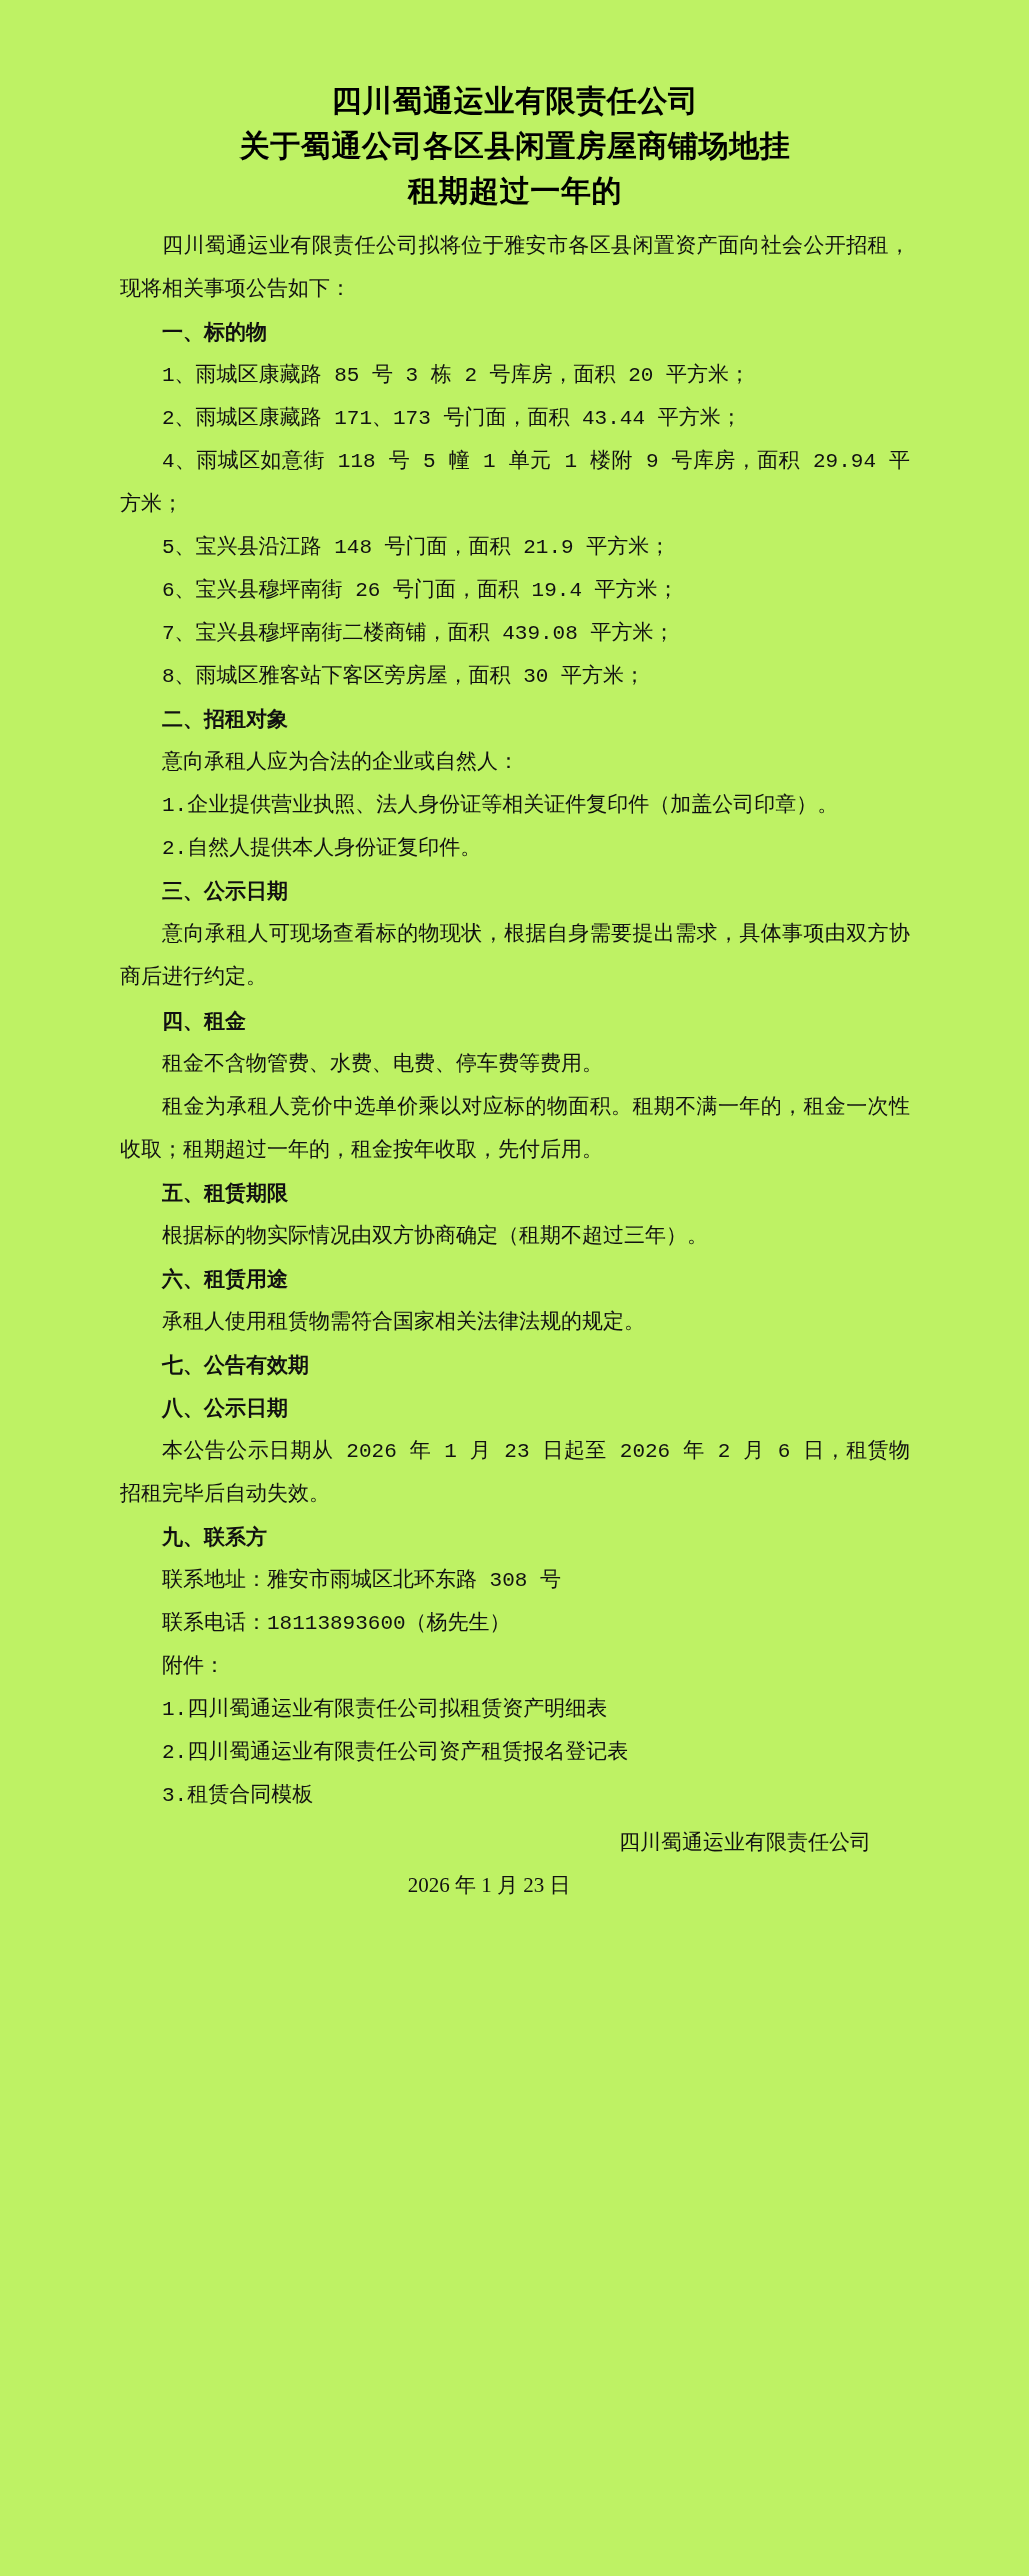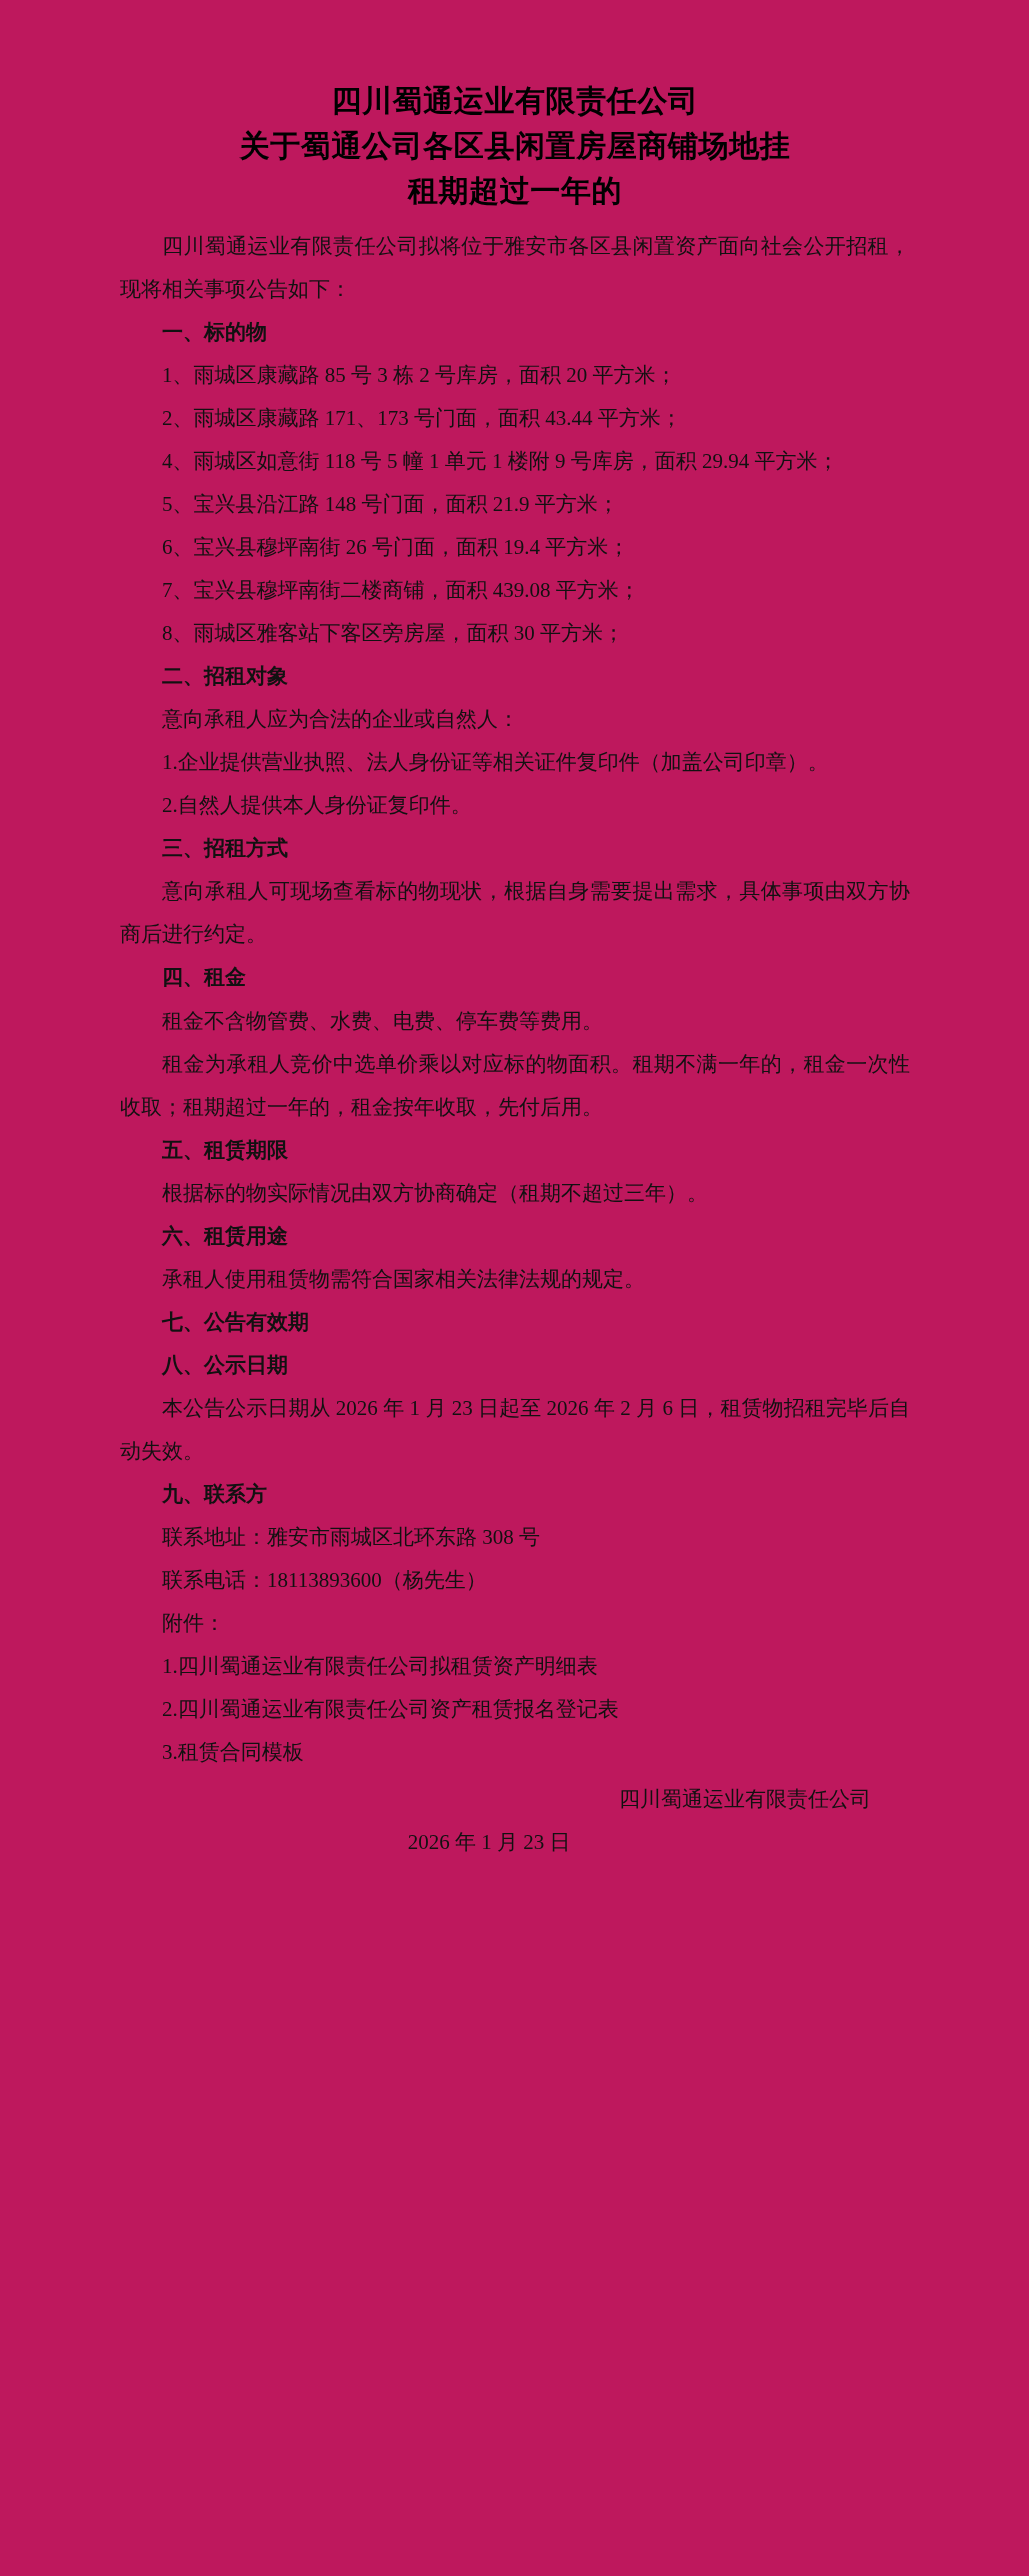--- a/index.html
+++ b/index.html
@@ -11,21 +11,21 @@
     width: 1030px;
     min-height: 2576px;
     font-family: "Liberation Serif", "DejaVu Serif", serif;
     color: #111111;
   }
   .page {
     width: 1030px;
     min-height: 2576px;
     box-sizing: border-box;
     padding: 78px 120px 39px 120px;
-    background: #be185d;
+    background: #bef264;
   }
   .doc-title {
     text-align: center;
     font-weight: bold;
     font-size: 30px;
     line-height: 1.5;
     letter-spacing: 0.6px;
     margin: 0 0 11.7px 0;
     color: #000000;
   }
@@ -34,20 +34,21 @@
   }
   .body-text {
     font-size: 21px;
     line-height: 2.05;
     text-align: justify;
     text-justify: inter-ideograph;
   }
   p.para {
     margin: 0;
     text-indent: 2em;
+    font-family: Liberation Mono, monospace;
   }
   p.heading {
     margin: 0;
     text-indent: 2em;
     font-weight: bold;
   }
   p.sign {
     margin: 0;
     text-align: right;
     padding-right: 39px;
@@ -81,21 +82,21 @@
     <p class="para">5、宝兴县沿江路 148 号门面，面积 21.9 平方米；</p>
     <p class="para">6、宝兴县穆坪南街 26 号门面，面积 19.4 平方米；</p>
     <p class="para">7、宝兴县穆坪南街二楼商铺，面积 439.08 平方米；</p>
     <p class="para">8、雨城区雅客站下客区旁房屋，面积 30 平方米；</p>
 
     <p class="heading">二、招租对象</p>
     <p class="para">意向承租人应为合法的企业或自然人：</p>
     <p class="para">1.企业提供营业执照、法人身份证等相关证件复印件（加盖公司印章）。</p>
     <p class="para">2.自然人提供本人身份证复印件。</p>
 
-    <p class="heading">三、招租方式</p>
+    <p class="heading">三、公示日期</p>
     <p class="para">意向承租人可现场查看标的物现状，根据自身需要提出需求，具体事项由双方协商后进行约定。</p>
 
     <p class="heading">四、租金</p>
     <p class="para">租金不含物管费、水费、电费、停车费等费用。</p>
     <p class="para">租金为承租人竞价中选单价乘以对应标的物面积。租期不满一年的，租金一次性收取；租期超过一年的，租金按年收取，先付后用。</p>
 
     <p class="heading">五、租赁期限</p>
     <p class="para">根据标的物实际情况由双方协商确定（租期不超过三年）。</p>
 
     <p class="heading">六、租赁用途</p>

